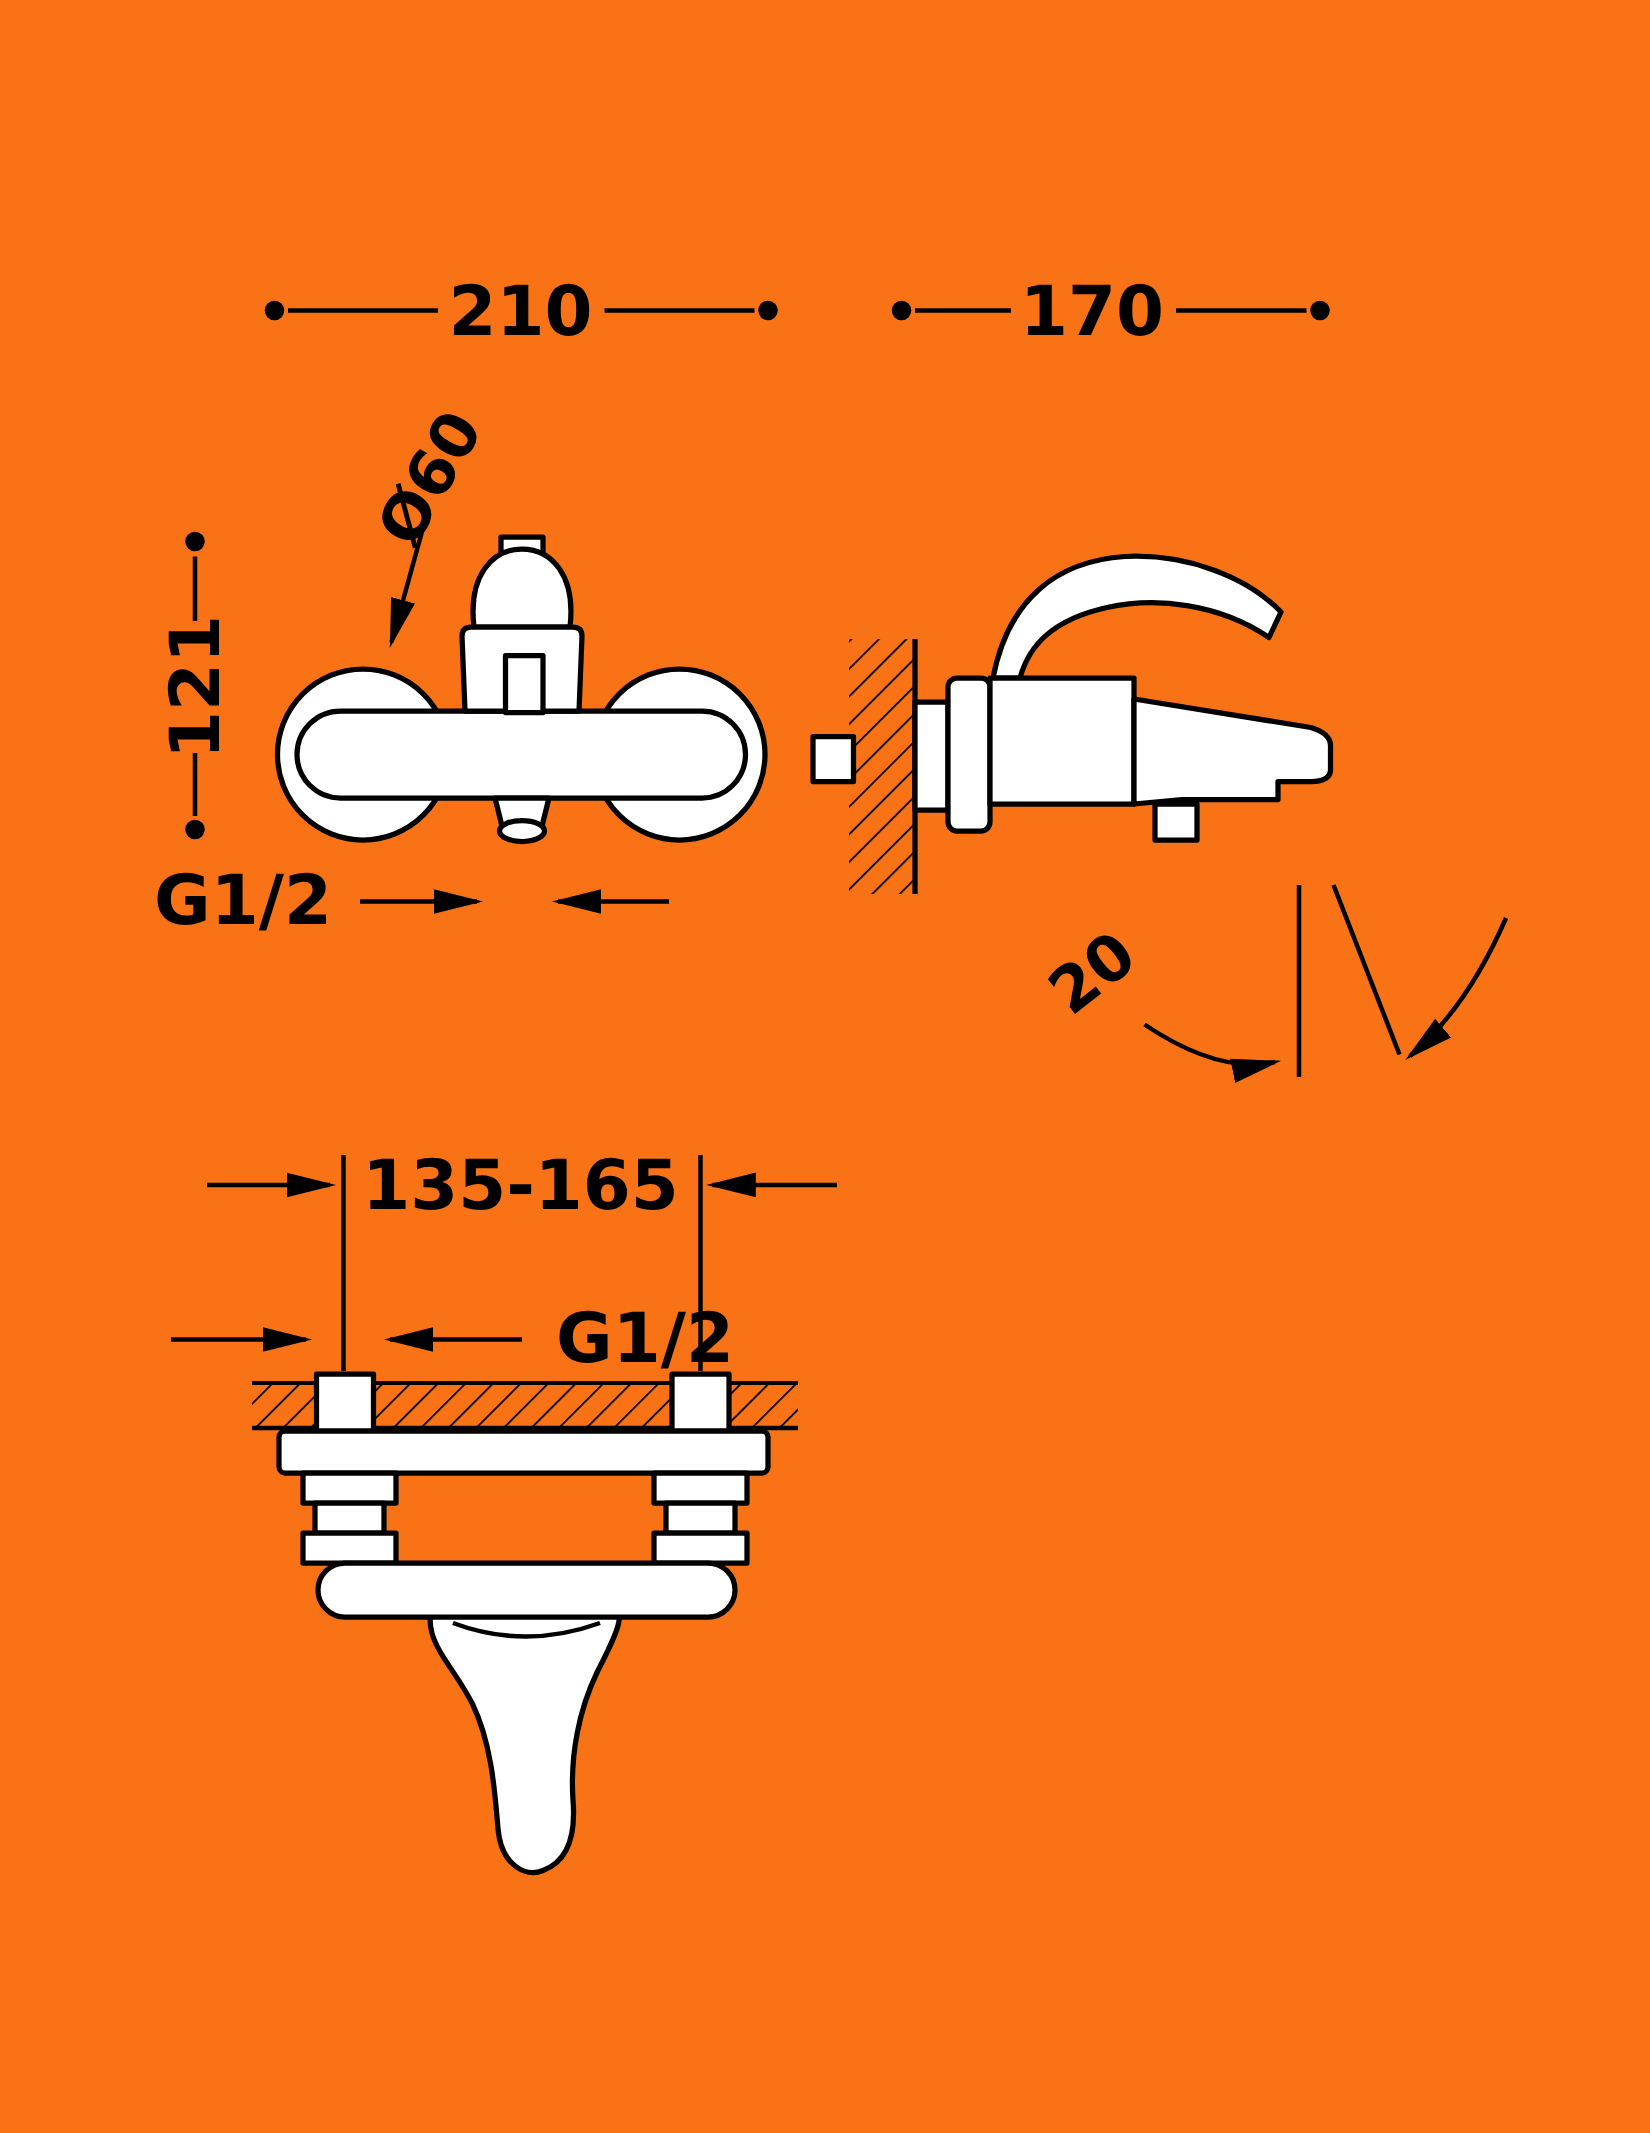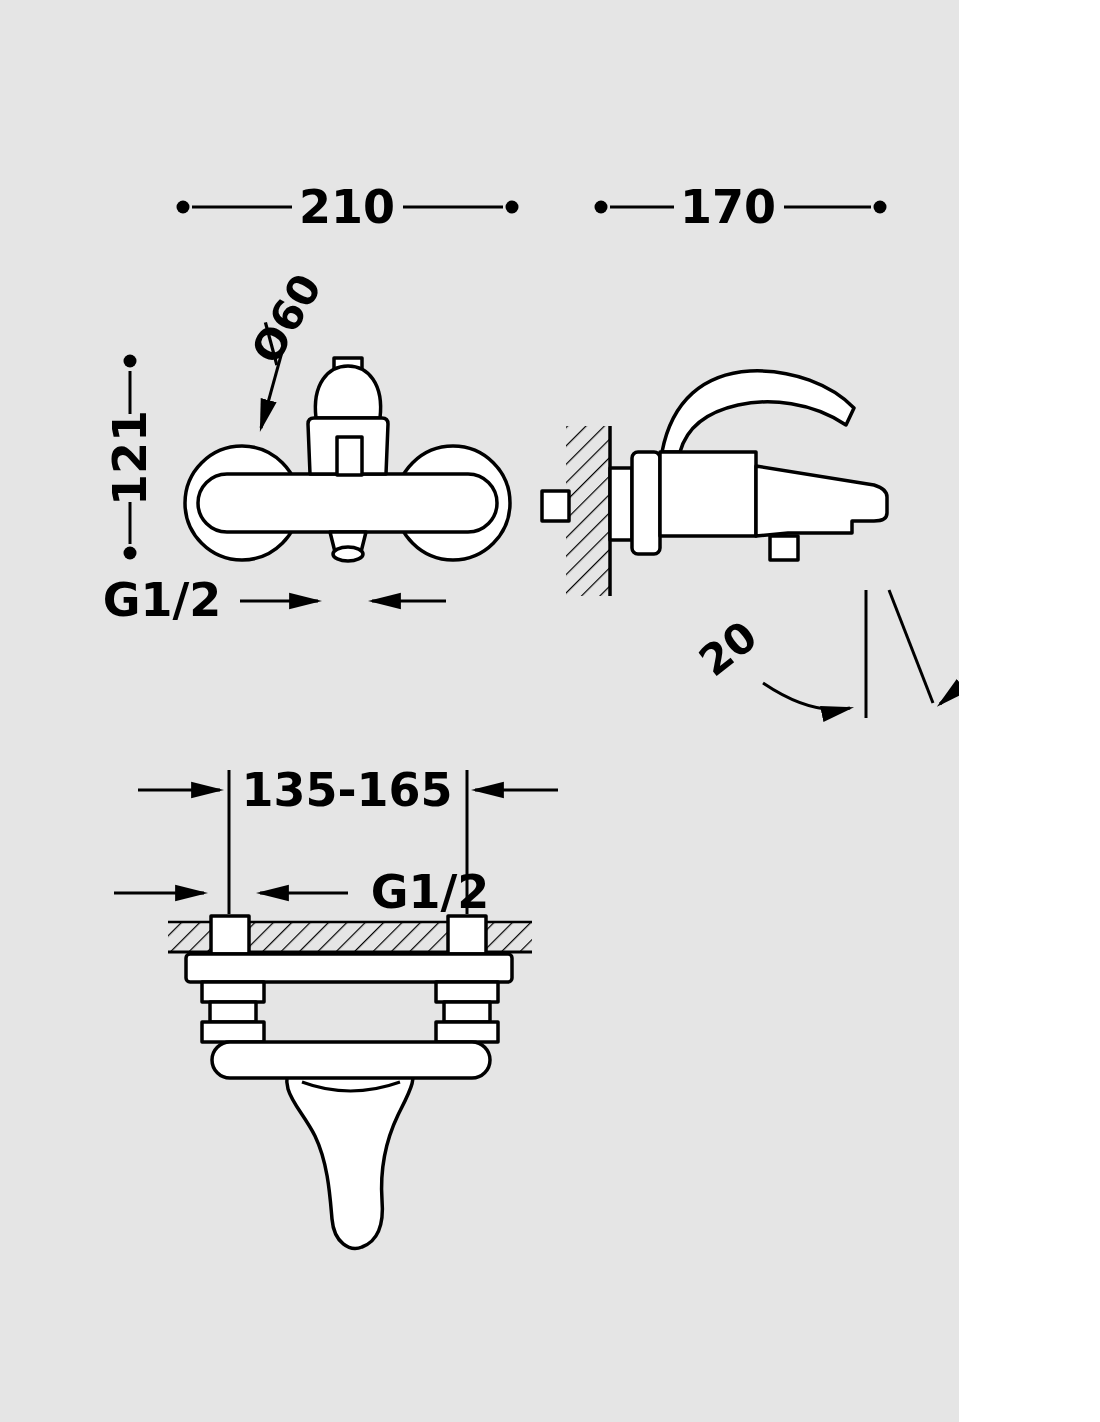--- a/index.html
+++ b/index.html
@@ -1,20 +1,20 @@
 <!DOCTYPE html>
 <html><head>
 <meta charset="utf-8">
 <style>
   html, body { margin: 0; padding: 0; background: #ffffff; }
   .stage {
     position: relative;
-    width: 959px;
+    width: 1100px;
     height: 1422px;
-    background: #e5e5e5;
+    background: #f97316;
     font-family: "DejaVu Sans", "Liberation Sans", sans-serif;
     overflow: hidden;
   }
   svg { display: block; }
   .dim-text {
     font-family: "DejaVu Sans", "Liberation Sans", sans-serif;
     font-weight: 700;
     fill: #000000;
   }
   .t46 { font-size: 46px; }

